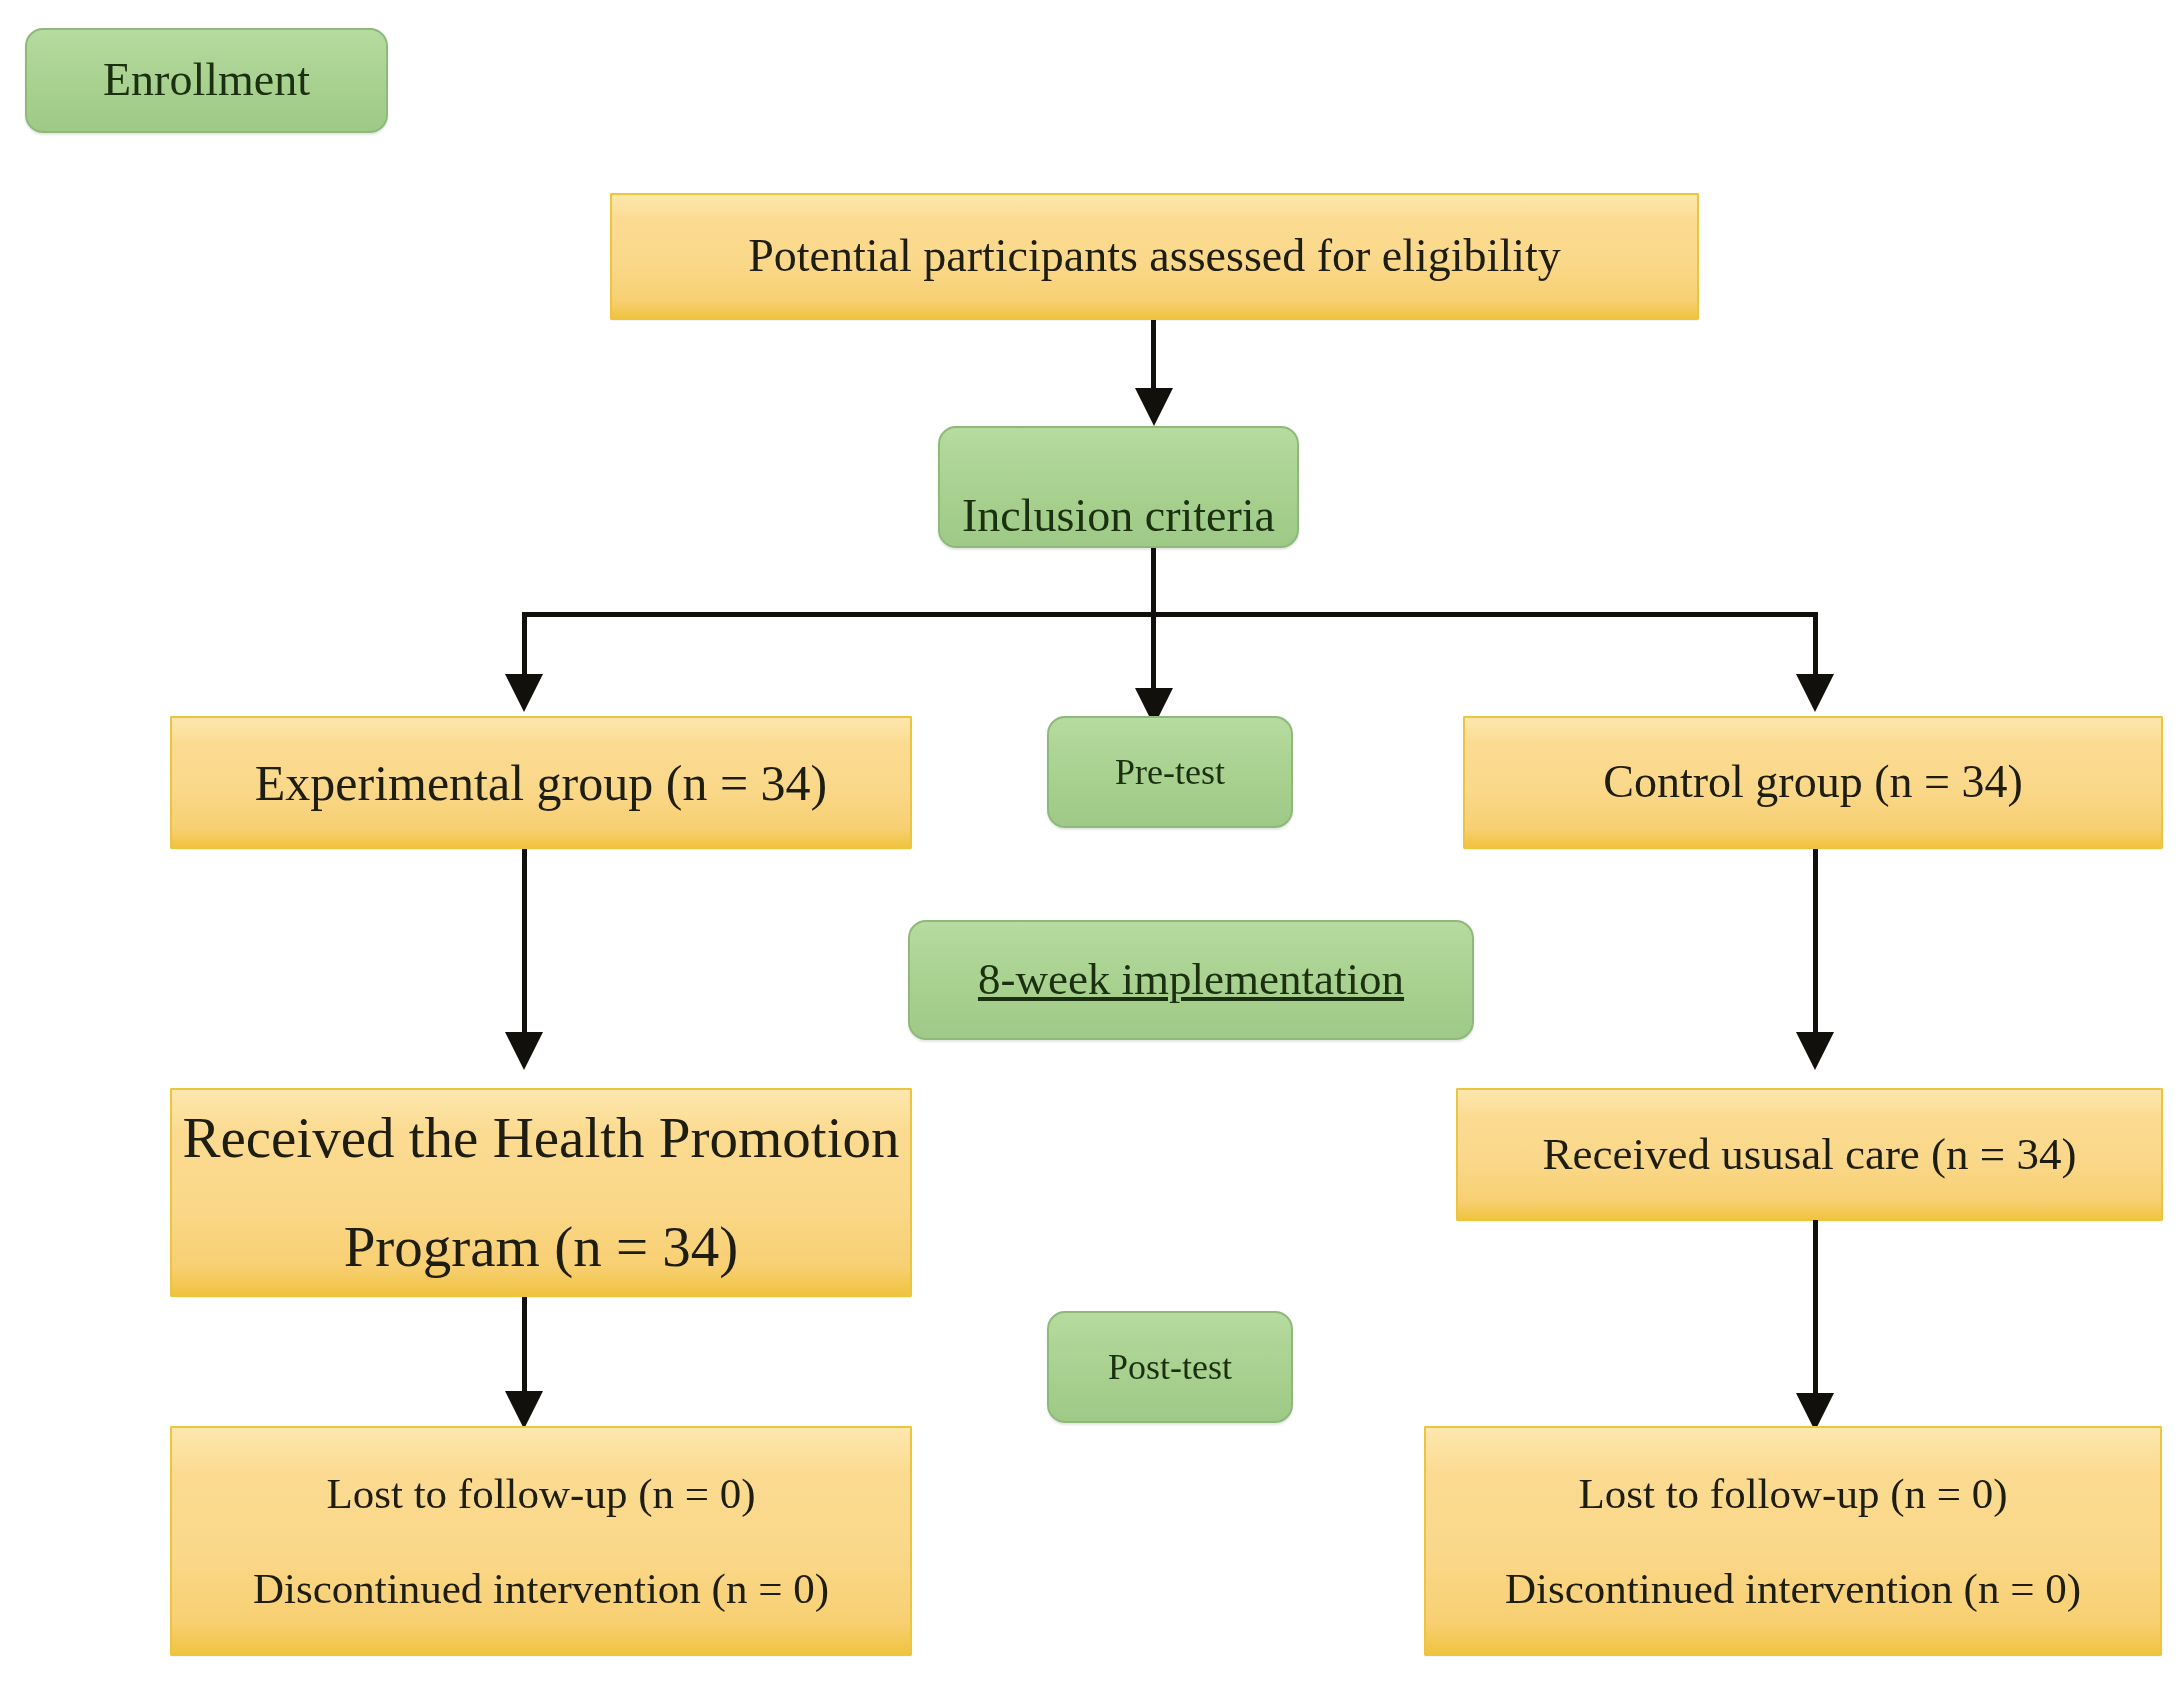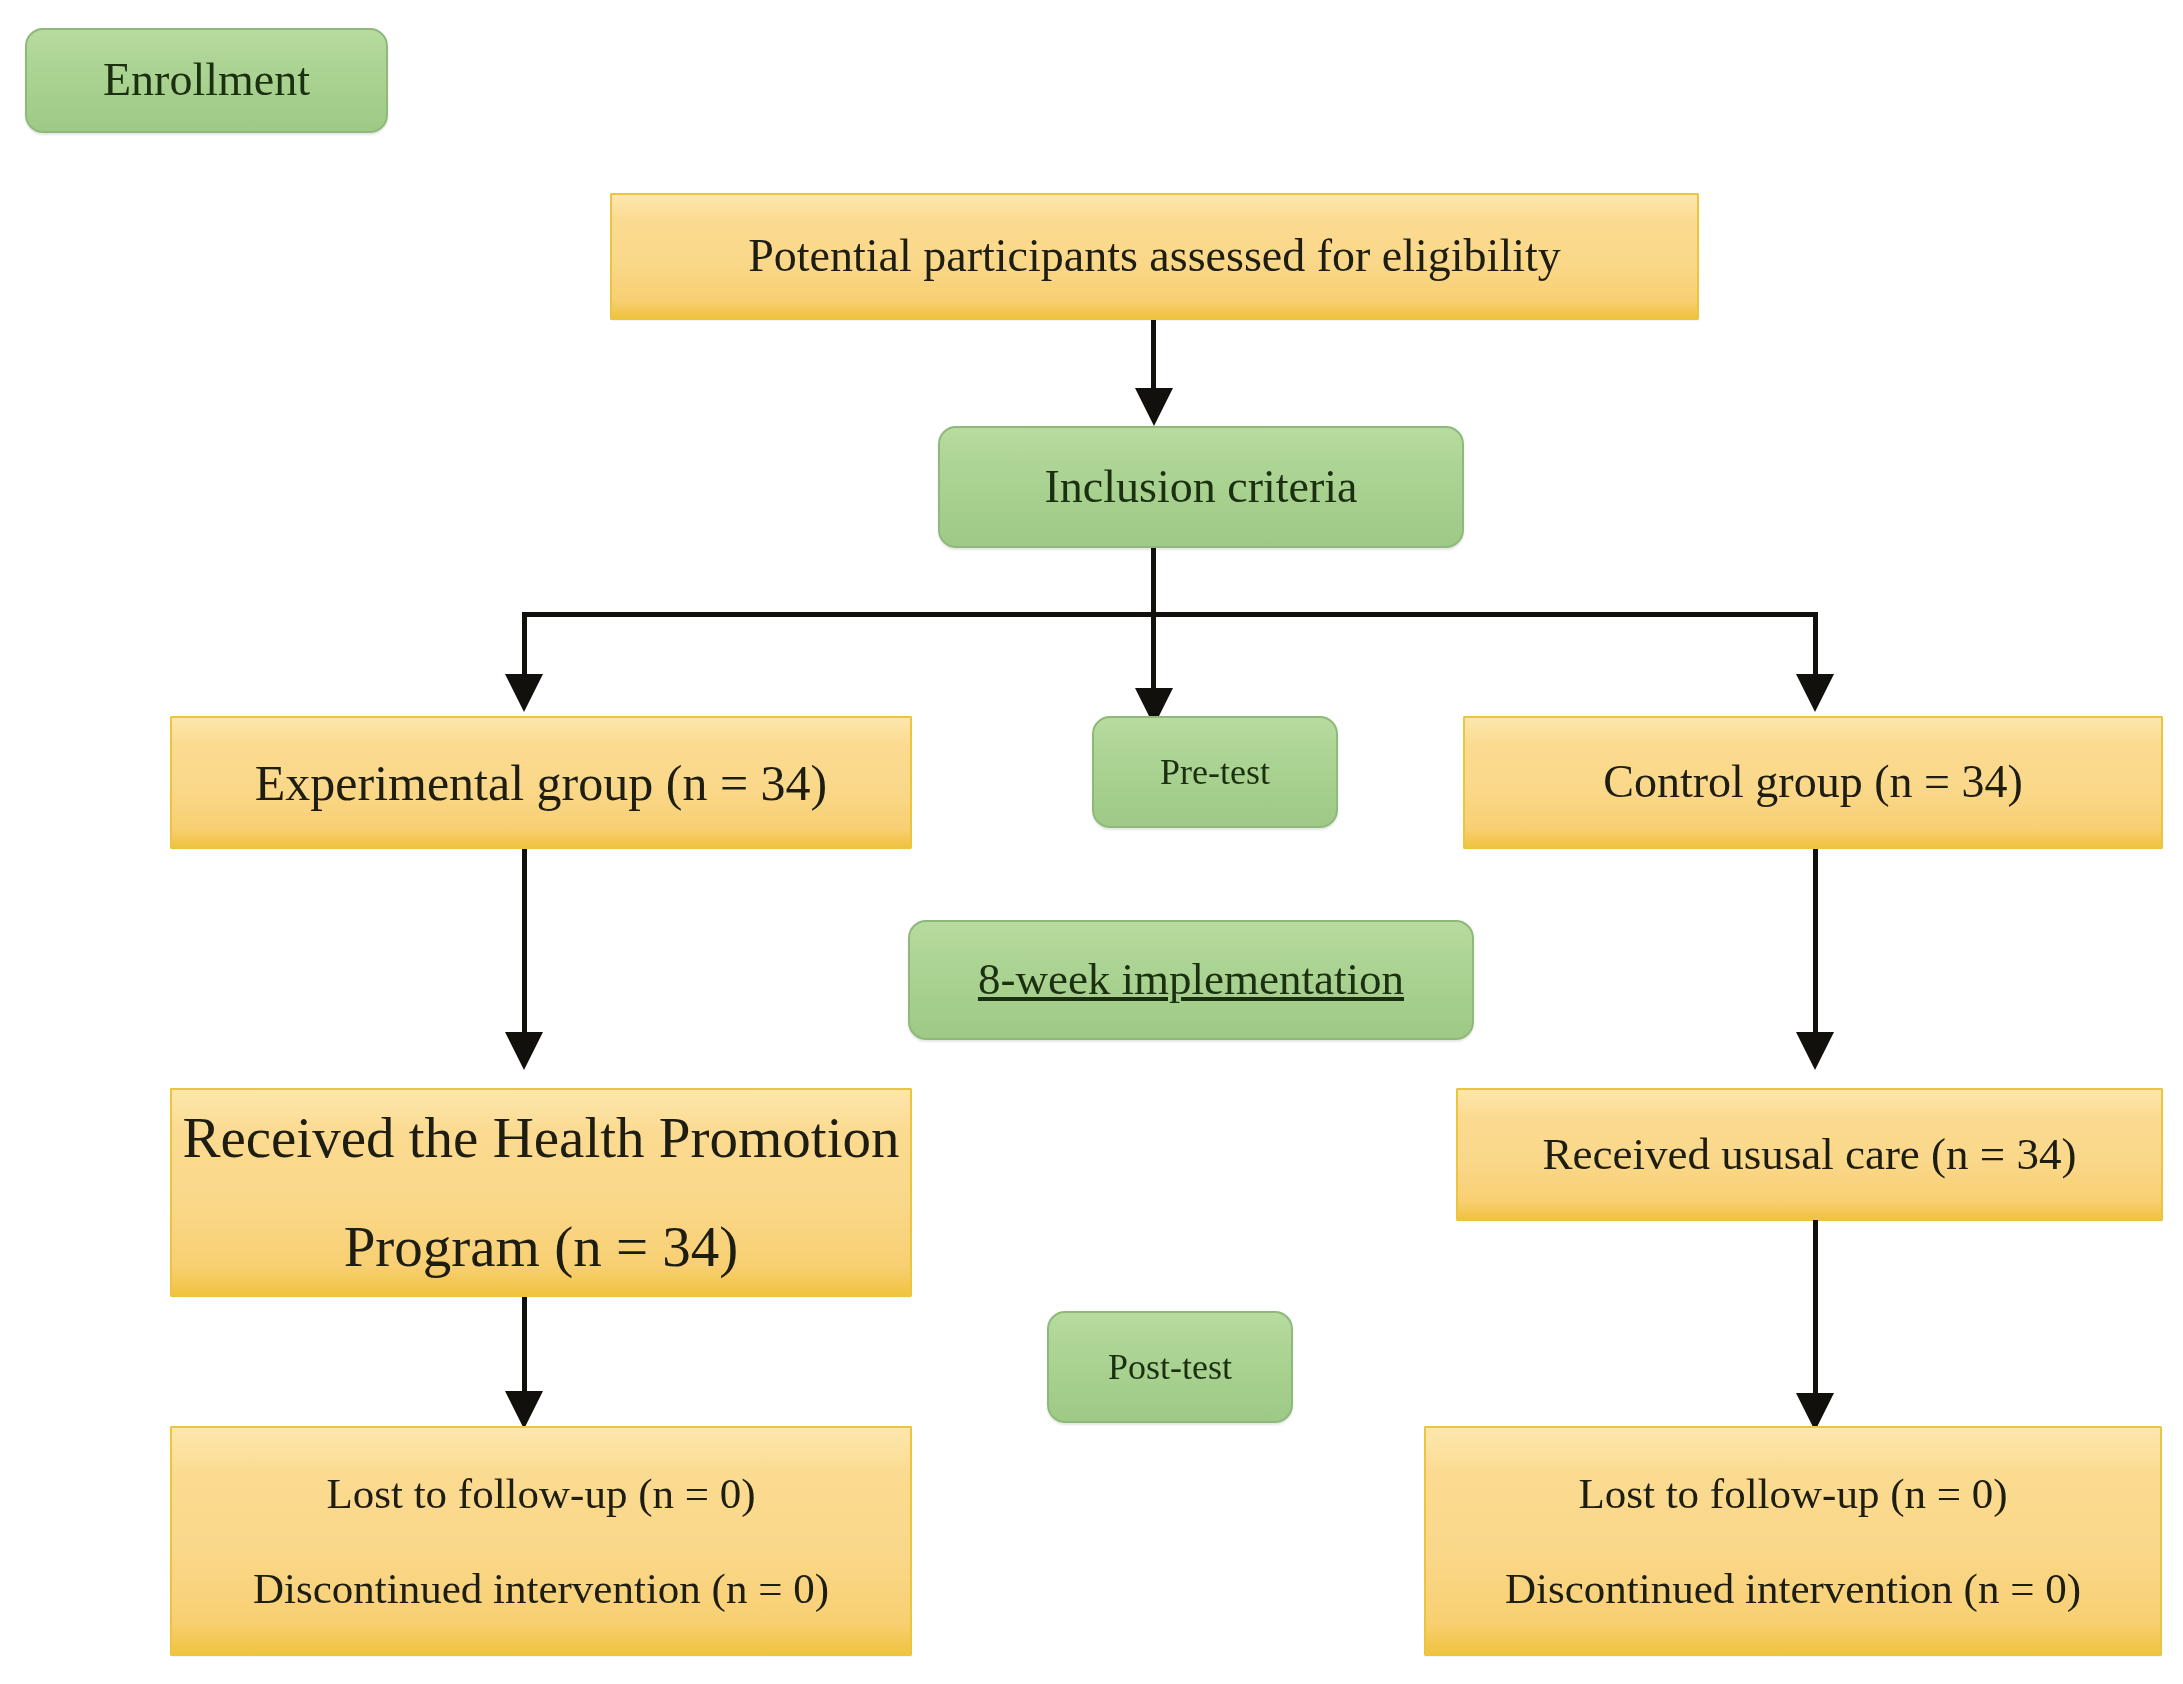--- a/index.html
+++ b/index.html
@@ -86,41 +86,41 @@
     <span class="line">Potential participants assessed for eligibility</span>
   </div>
 
   <div class="node box-green" style="left:25px; top:28px; width:363px; height:105px; font-size:46px;">
     <span class="line">Enrollment</span>
   </div>
 
   <div class="vline" style="left:1151px; top:320px; height:84px;"></div>
   <div class="arrowhead" style="left:1135px; top:388px;"></div>
 
-  <div class="node box-green" style="left:938px; top:426px; width:526px; height:122px; font-size:46px;">
+  <div class="node box-green" style="left:938px; top:426px; width:361px; height:122px; font-size:46px;justify-content:flex-end;">
     <span class="line">Inclusion criteria</span>
   </div>
 
   <div class="vline" style="left:1151px; top:548px; height:68px;"></div>
   <div class="hline" style="left:522px; top:612px; width:1295px;"></div>
 
   <div class="vline" style="left:522px; top:612px; height:77px;"></div>
   <div class="arrowhead" style="left:505px; top:674px;"></div>
 
   <div class="vline" style="left:1151px; top:612px; height:91px;"></div>
   <div class="arrowhead" style="left:1135px; top:688px;"></div>
 
   <div class="vline" style="left:1813px; top:612px; height:77px;"></div>
   <div class="arrowhead" style="left:1796px; top:674px;"></div>
 
   <div class="node box-orange" style="left:170px; top:716px; width:742px; height:133px; font-size:50px;">
     <span class="line">Experimental group (n = 34)</span>
   </div>
 
-  <div class="node box-green" style="left:1092px; top:716px; width:246px; height:112px; font-size:36px;">
+  <div class="node box-green" style="left:1047px; top:716px; width:246px; height:112px; font-size:36px;">
     <span class="line">Pre-test</span>
   </div>
 
   <div class="node box-orange" style="left:1463px; top:716px; width:700px; height:133px; font-size:46px;">
     <span class="line">Control group (n = 34)</span>
   </div>
 
   <div class="vline" style="left:522px; top:849px; height:202px;"></div>
   <div class="arrowhead" style="left:505px; top:1032px;"></div>
 

